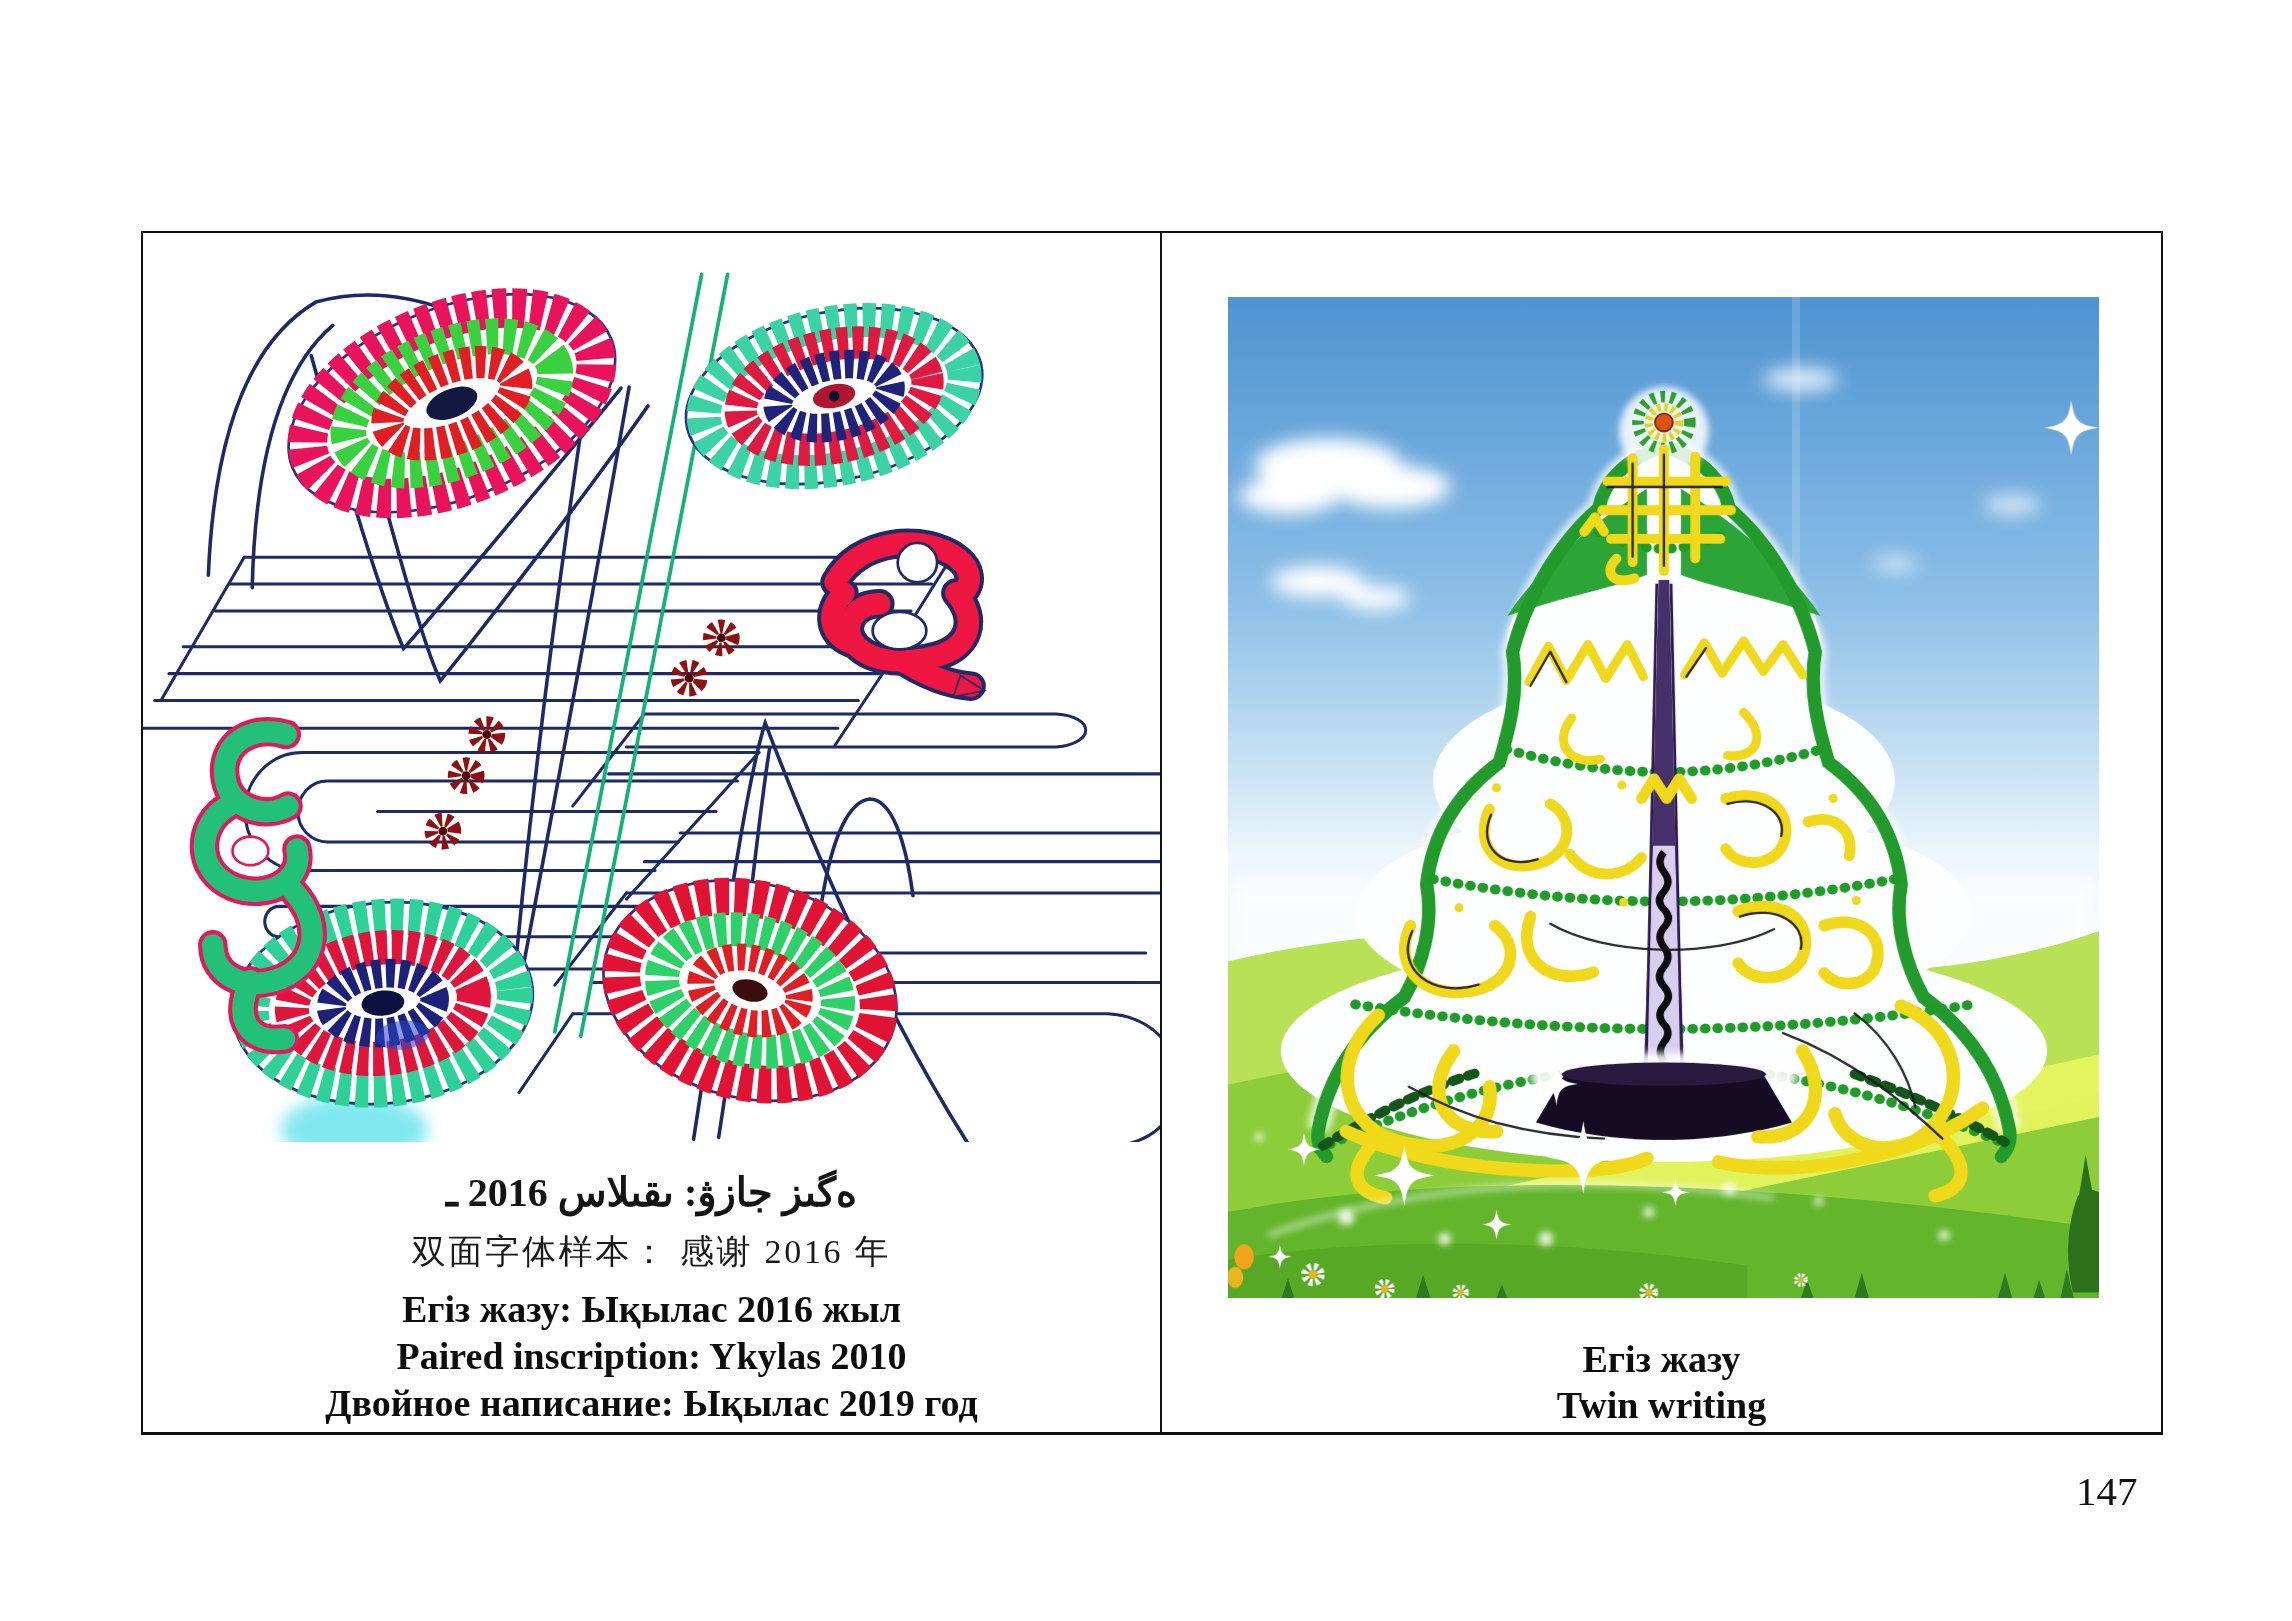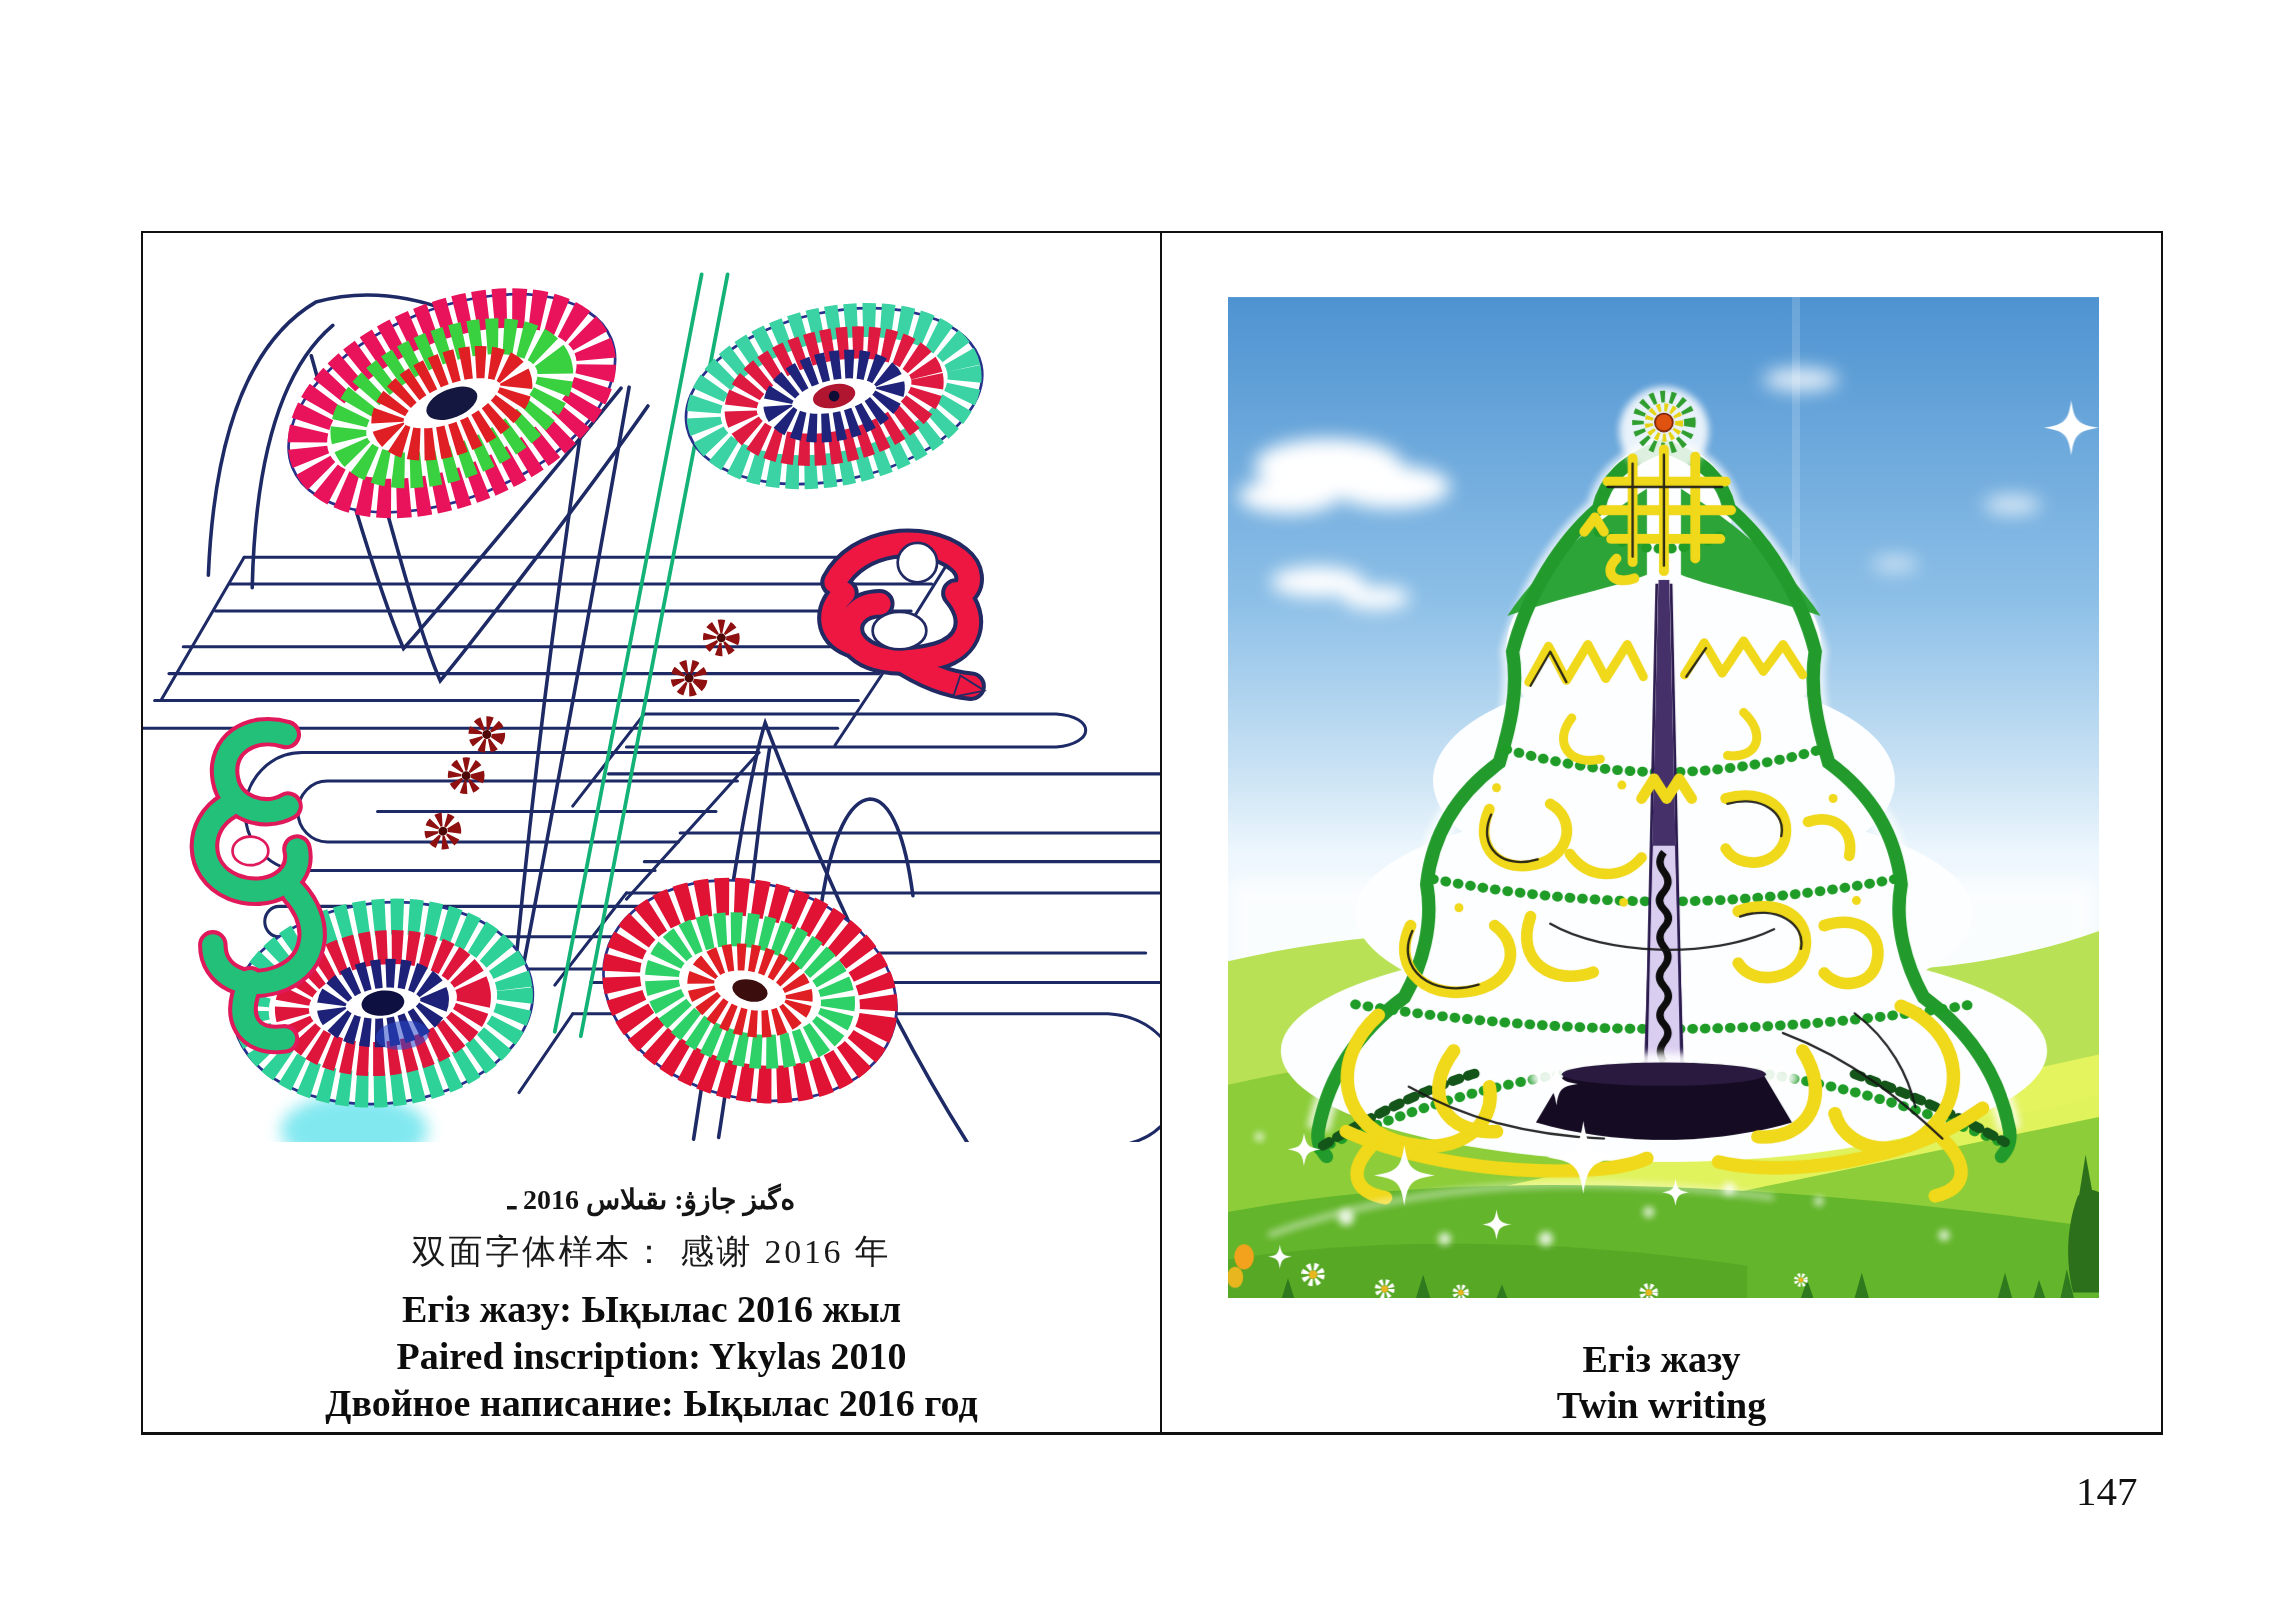--- a/index.html
+++ b/index.html
@@ -10,21 +10,21 @@
   .board{
     position:absolute;left:141px;top:231px;width:2018px;height:1199px;
     border:2.7px solid #101010;border-bottom-width:3.6px;background:#fff;
     display:flex;box-sizing:content-box;
   }
   .panel{position:relative;height:100%;}
   .panel-left{width:1017px;}
   .panel-right{flex:1;border-left:2.7px solid #101010;}
   .art-left{position:absolute;left:0;top:0;}
   .captions-left{position:absolute;left:0;bottom:5.4px;width:100%;text-align:center;}
-  .cap-ar{margin:0 0 12.5px 0;font-size:28px;font-weight:700;color:#141414;}
+  .cap-ar{margin:0 0 12.5px 0;font-size:40px;font-weight:700;color:#141414;}
   .cap-zh{margin:0 0 10.7px 0;font-size:34px;font-weight:400;letter-spacing:2.7px;color:#1a1a1a;
           font-family:"Liberation Serif","DejaVu Sans",serif;}
   .cap-b{margin:0;font-size:38px;line-height:47px;font-weight:700;color:#0d0d0d;}
   .photo{position:absolute;left:66px;top:64px;width:871px;height:1001px;overflow:hidden;background:#bcd9ef;}
   .captions-right{position:absolute;left:0;bottom:3.6px;width:100%;text-align:center;}
   .capr{margin:0;font-size:38px;line-height:46px;font-weight:700;color:#0d0d0d;}
   .page-number{position:absolute;left:2076px;top:1467px;font-size:41px;color:#111;}
 </style>
 </head>
 <body>
@@ -168,21 +168,21 @@
         <use href="#flq" transform="translate(361,606)"></use>
         <use href="#flq" transform="translate(335,668) rotate(-16)"></use>
       </g>
     </svg>
 
     <div class="captions-left">
       <p class="cap-ar" dir="rtl">ەگىز جازۋ: ىقىلاس 2016 ـ</p>
       <p class="cap-zh">双面字体样本： 感谢 2016 年</p>
       <p class="cap-b">Егіз жазу: Ықылас 2016 жыл</p>
       <p class="cap-b">Paired inscription: Ykylas 2010</p>
-      <p class="cap-b">Двойное написание: Ықылас 2016 год</p>
+      <p class="cap-b">Двойное написание: Ықылас 2019 год</p>
     </div>
   </section>
 
   <section class="panel panel-right">
 
     <div class="photo">
       <svg width="871" height="1001" viewBox="0 0 973 1118">
         <defs>
           <linearGradient id="skyG" x1="0" y1="0" x2="0" y2="1">
             <stop offset="0" stop-color="#4e93d1"></stop>

